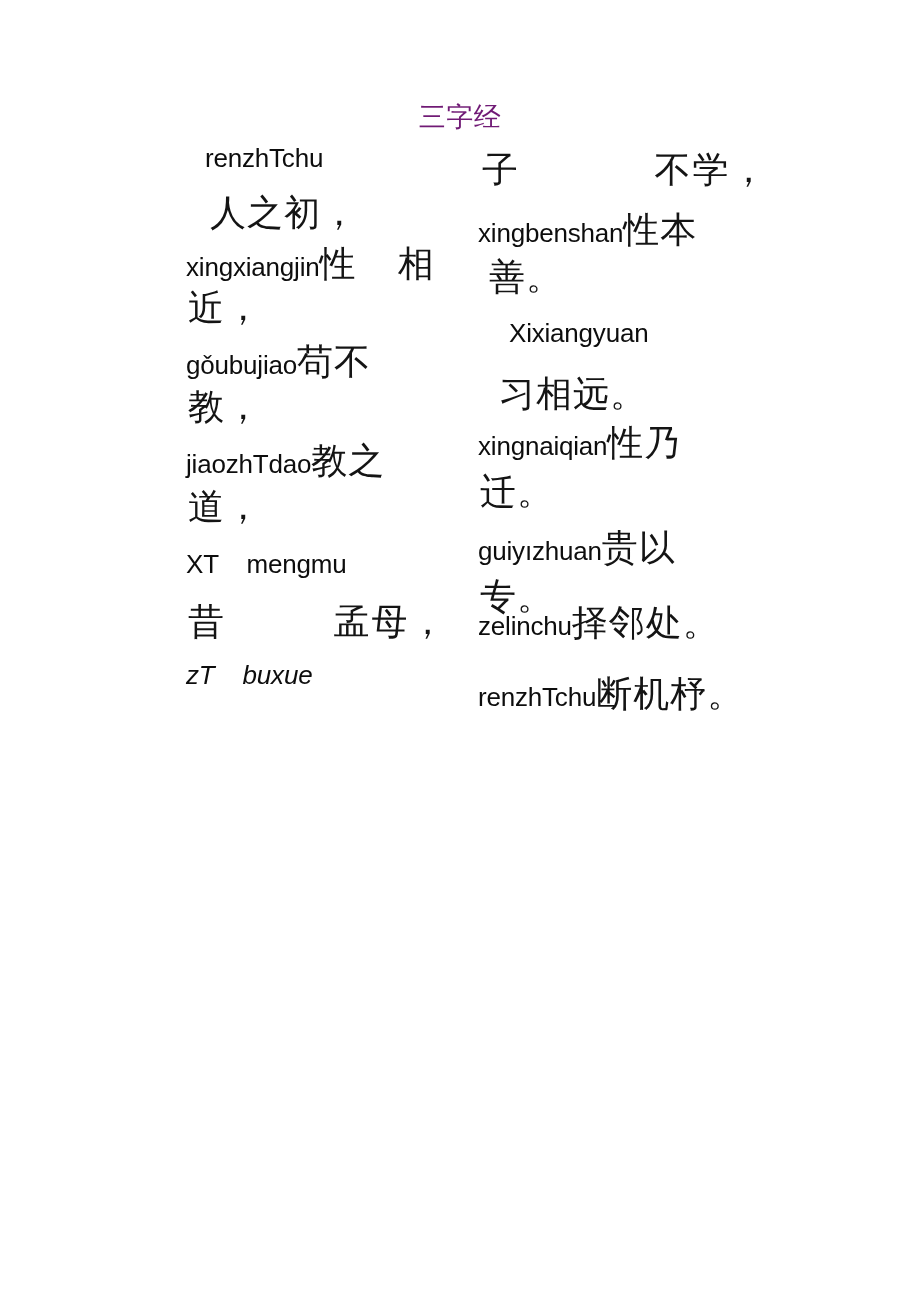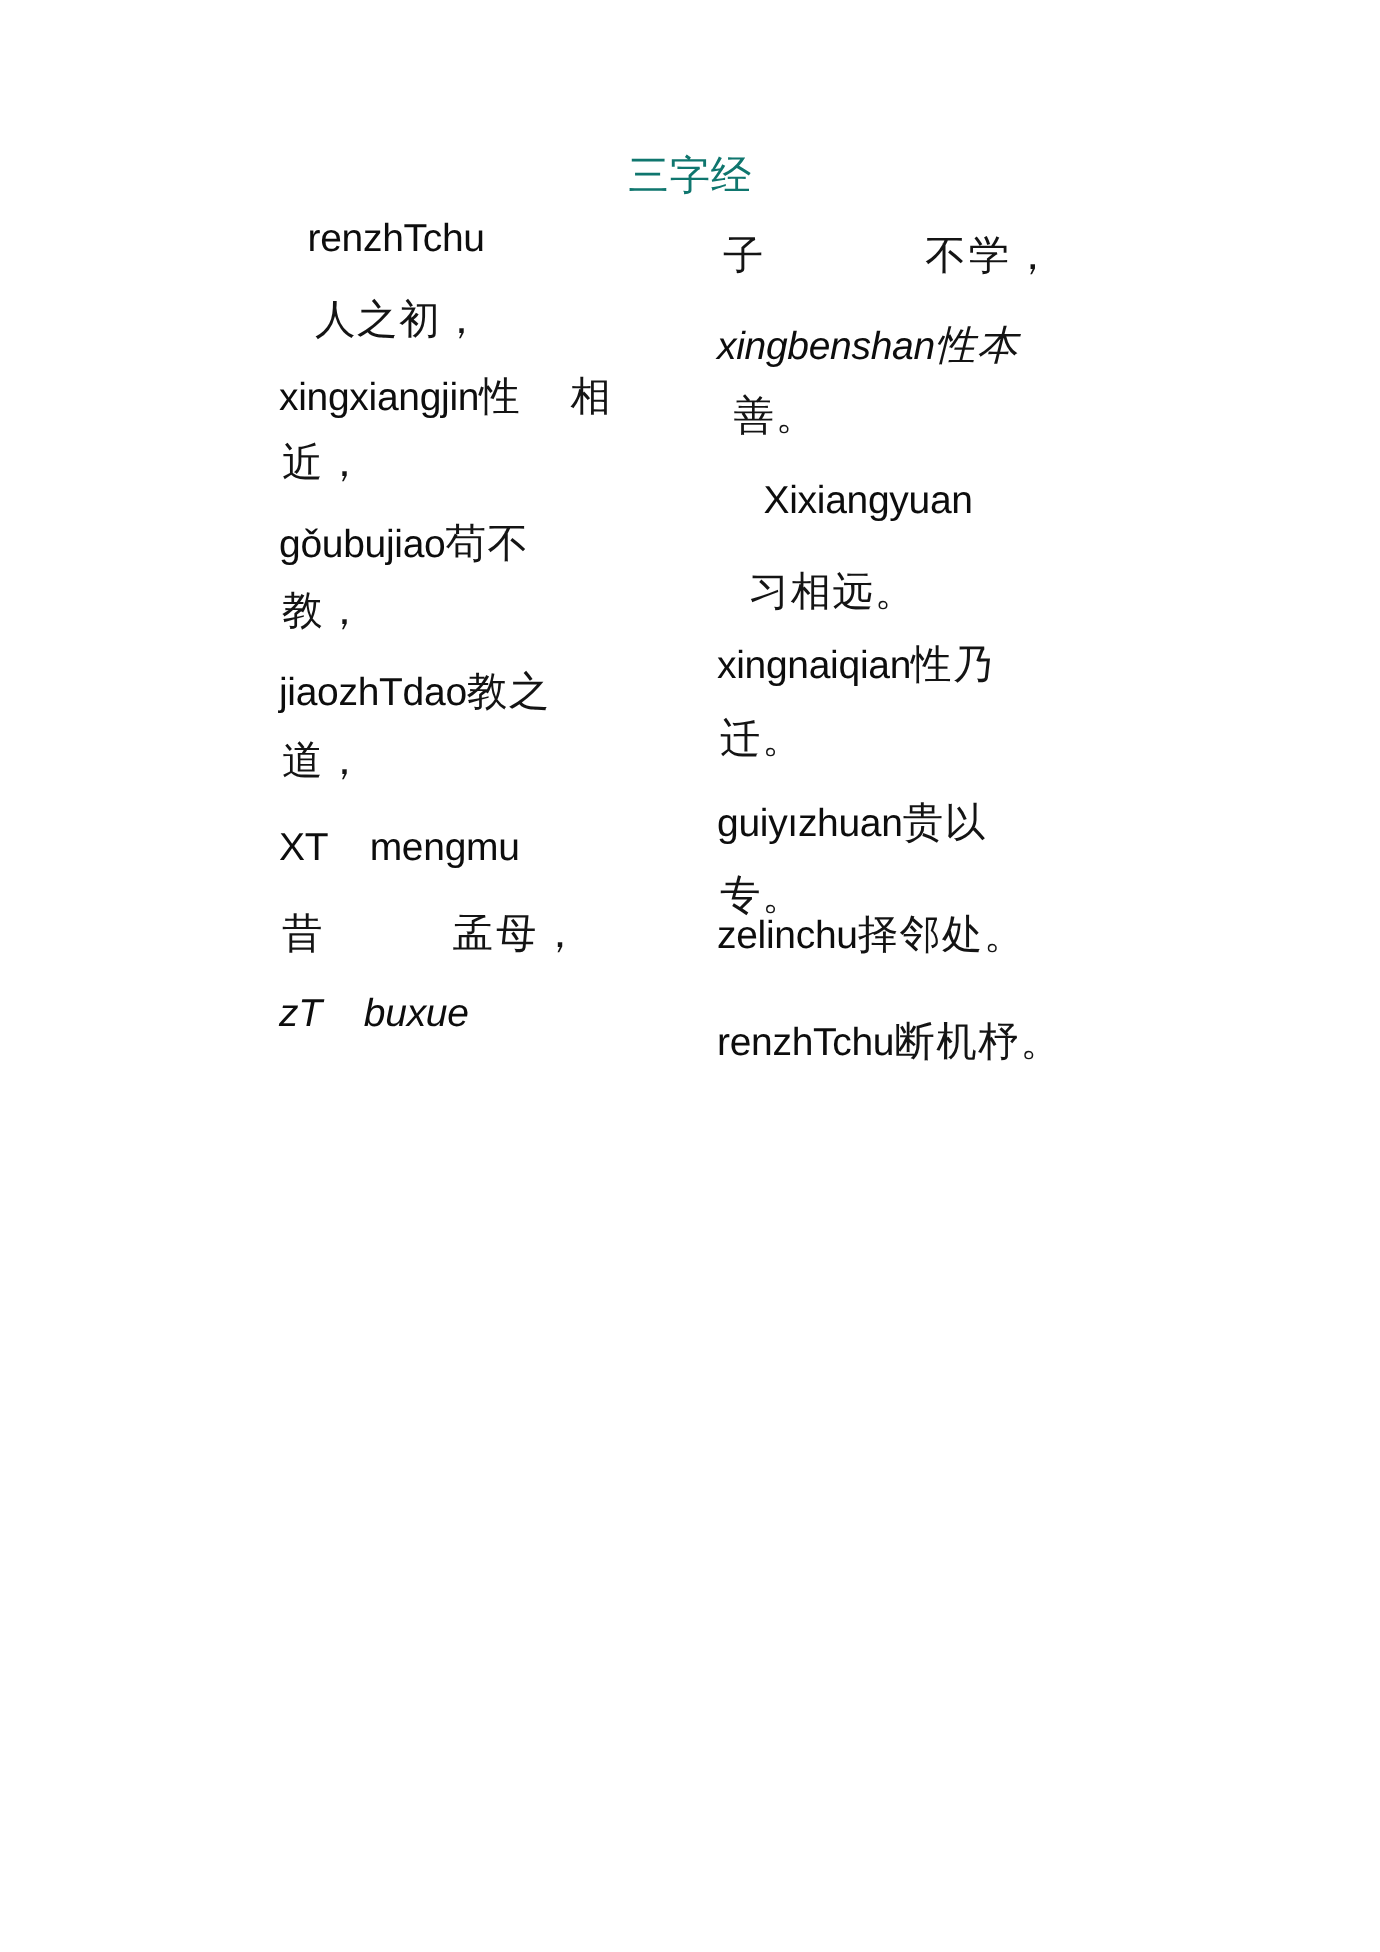--- a/index.html
+++ b/index.html
@@ -25,21 +25,21 @@
   .doc-title {
     position: absolute;
     left: 0;
     top: 100px;
     width: 920px;
     text-align: center;
     font-family: "Liberation Sans", "DejaVu Sans", sans-serif;
     font-size: 27px;
     line-height: 34px;
     letter-spacing: 0.5px;
-    color: #0f766e;
+    color: #701a75;
     white-space: pre;
   }
 
   
   .columns {
     position: absolute;
     left: 0;
     top: 0;
     width: 920px;
     height: 1301px;
@@ -61,21 +61,21 @@
   
   .py {
     font-family: "Liberation Sans", "DejaVu Sans", sans-serif;
     font-size: 26px;
     letter-spacing: -0.2px;
     color: #0d0d0d;
   }
   
   .han {
     font-family: "DejaVu Serif", "Liberation Serif", serif;
-    font-size: 27px;
+    font-size: 36px;
     letter-spacing: 1px;
     color: #141414;
   }
   .han-wide { letter-spacing: 2px; }
 </style>
 </head>
 <body>
 
 <div class="page" style="background: rgb(255, 255, 255);">
 
@@ -90,21 +90,21 @@
         <div class="line" style="left: 11px; top: 347px;"><span class="py">gǒubujiao</span><span class="han">苟不</span></div>
         <div class="line" style="left: 13px; top: 392px;"><span class="han">教，</span></div>
         <div class="line" style="left: 11px; top: 446px;"><span class="py">jiaozhTdao</span><span class="han">教之</span></div>
         <div class="line" style="left: 13px; top: 492px;"><span class="han">道，</span></div>
         <div class="line" style="left: 11px; top: 549px;"><span class="py">XT    mengmu</span></div>
         <div class="line" style="left: 13px; top: 607px;"><span class="han han-wide">昔        孟母，</span></div>
         <div class="line" style="left: 11px; top: 660px; font-style: italic;"><span class="py">zT    buxue</span></div>
       </div>
     <div class="col col-right">
         <div class="line" style="left: 17px; top: 155px;"><span class="han han-wide">子          不学，</span></div>
-        <div class="line" style="left: 13px; top: 215px; font-style: italic;"><span class="py">xingbenshan</span><span class="han">性本</span></div>
+        <div class="line" style="left: 13px; top: 215px;"><span class="py">xingbenshan</span><span class="han">性本</span></div>
         <div class="line" style="left: 24px; top: 262px;"><span class="han">善。</span></div>
         <div class="line" style="left: 44px; top: 318px;"><span class="py">Xixiangyuan</span></div>
         <div class="line" style="left: 34px; top: 379px;"><span class="han">习相远。</span></div>
         <div class="line" style="left: 13px; top: 428px;"><span class="py">xingnaiqian</span><span class="han">性乃</span></div>
         <div class="line" style="left: 15px; top: 477px;"><span class="han">迁。</span></div>
         <div class="line" style="left: 13px; top: 533px;"><span class="py">guiyızhuan</span><span class="han">贵以</span></div>
         <div class="line" style="left: 15px; top: 582px;"><span class="han">专。</span></div>
         <div class="line" style="left: 13px; top: 608px;"><span class="py">zelinchu</span><span class="han">择邻处。</span></div>
         <div class="line" style="left: 13px; top: 679px;"><span class="py">renzhTchu</span><span class="han">断机杼。</span></div>
       </div>

